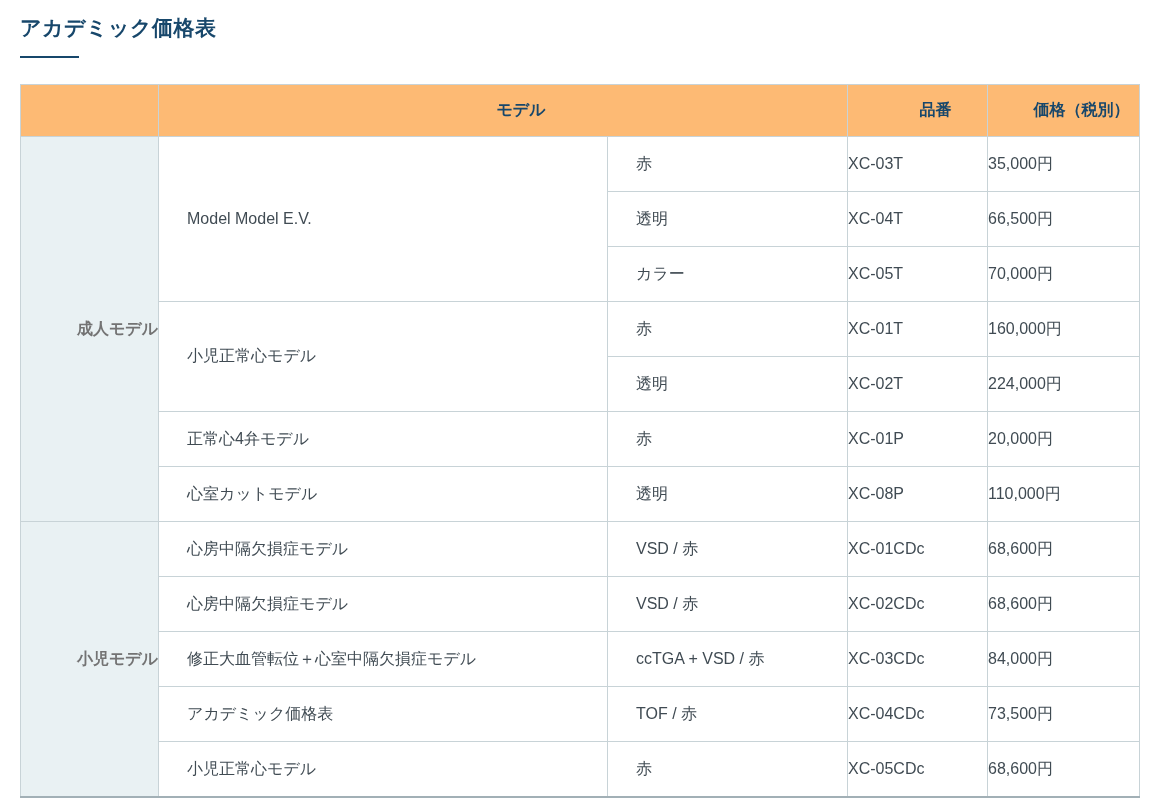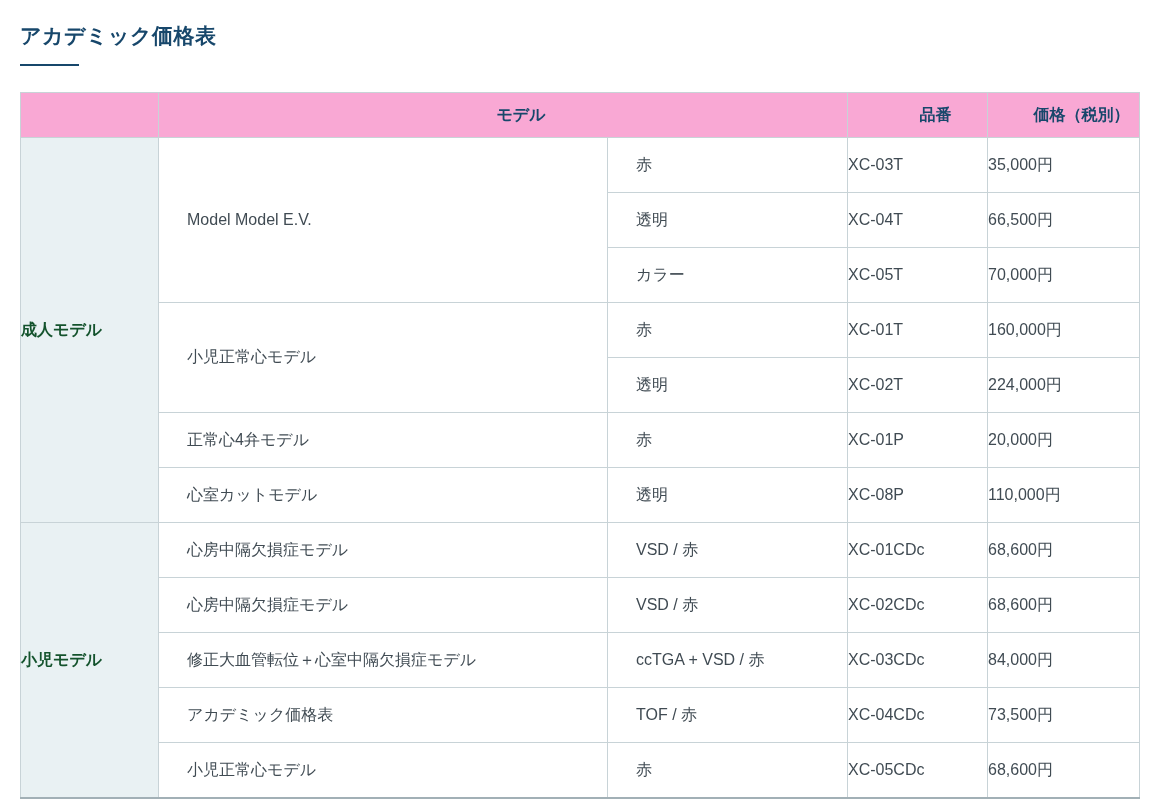--- a/index.html
+++ b/index.html
@@ -4,21 +4,20 @@
 <style>
   * { margin: 0; padding: 0; box-sizing: border-box; }
   html, body {
     background: #ffffff;
     font-family: "Liberation Sans", "DejaVu Sans", sans-serif;
     color: #404b53;
   }
   .page {
     width: 1160px;
     padding: 13px 20px 0 20px;
-    margin-top: 8px;
   }
   .page-title {
     font-size: 21px;
     font-weight: bold;
     color: #17476b;
     letter-spacing: 0.5px;
     line-height: 1.4;
   }
   .title-underline {
     width: 59px;
@@ -32,36 +31,36 @@
     border-collapse: collapse;
     table-layout: fixed;
     border-bottom: 2px solid #a2b0b6;
   }
   .price-table th, .price-table td {
     border: 1px solid #c8d3d7;
     font-size: 16px;
     vertical-align: middle;
   }
   .price-table thead th {
-    height: 45px;
-    background: #f9a8d4;
+    height: 52px;
+    background: #fdba74;
     color: #17476b;
     font-weight: bold;
     text-align: center;
     padding-left: 36px;
   }
   .price-table tbody td {
     height: 55px;
     background: #ffffff;
   }
   .price-table td.category-cell {
     background: #e9f1f3;
-    color: #14532d;
+    color: #737373;
     font-weight: bold;
-    text-align: left;
+    text-align: right;
   }
   .price-table td.model-name-cell,
   .price-table td.variant-cell {
     text-align: left;
     padding-left: 28px;
   }
   .price-table td.part-no-cell,
   .price-table td.price-cell {
   }
 </style>

